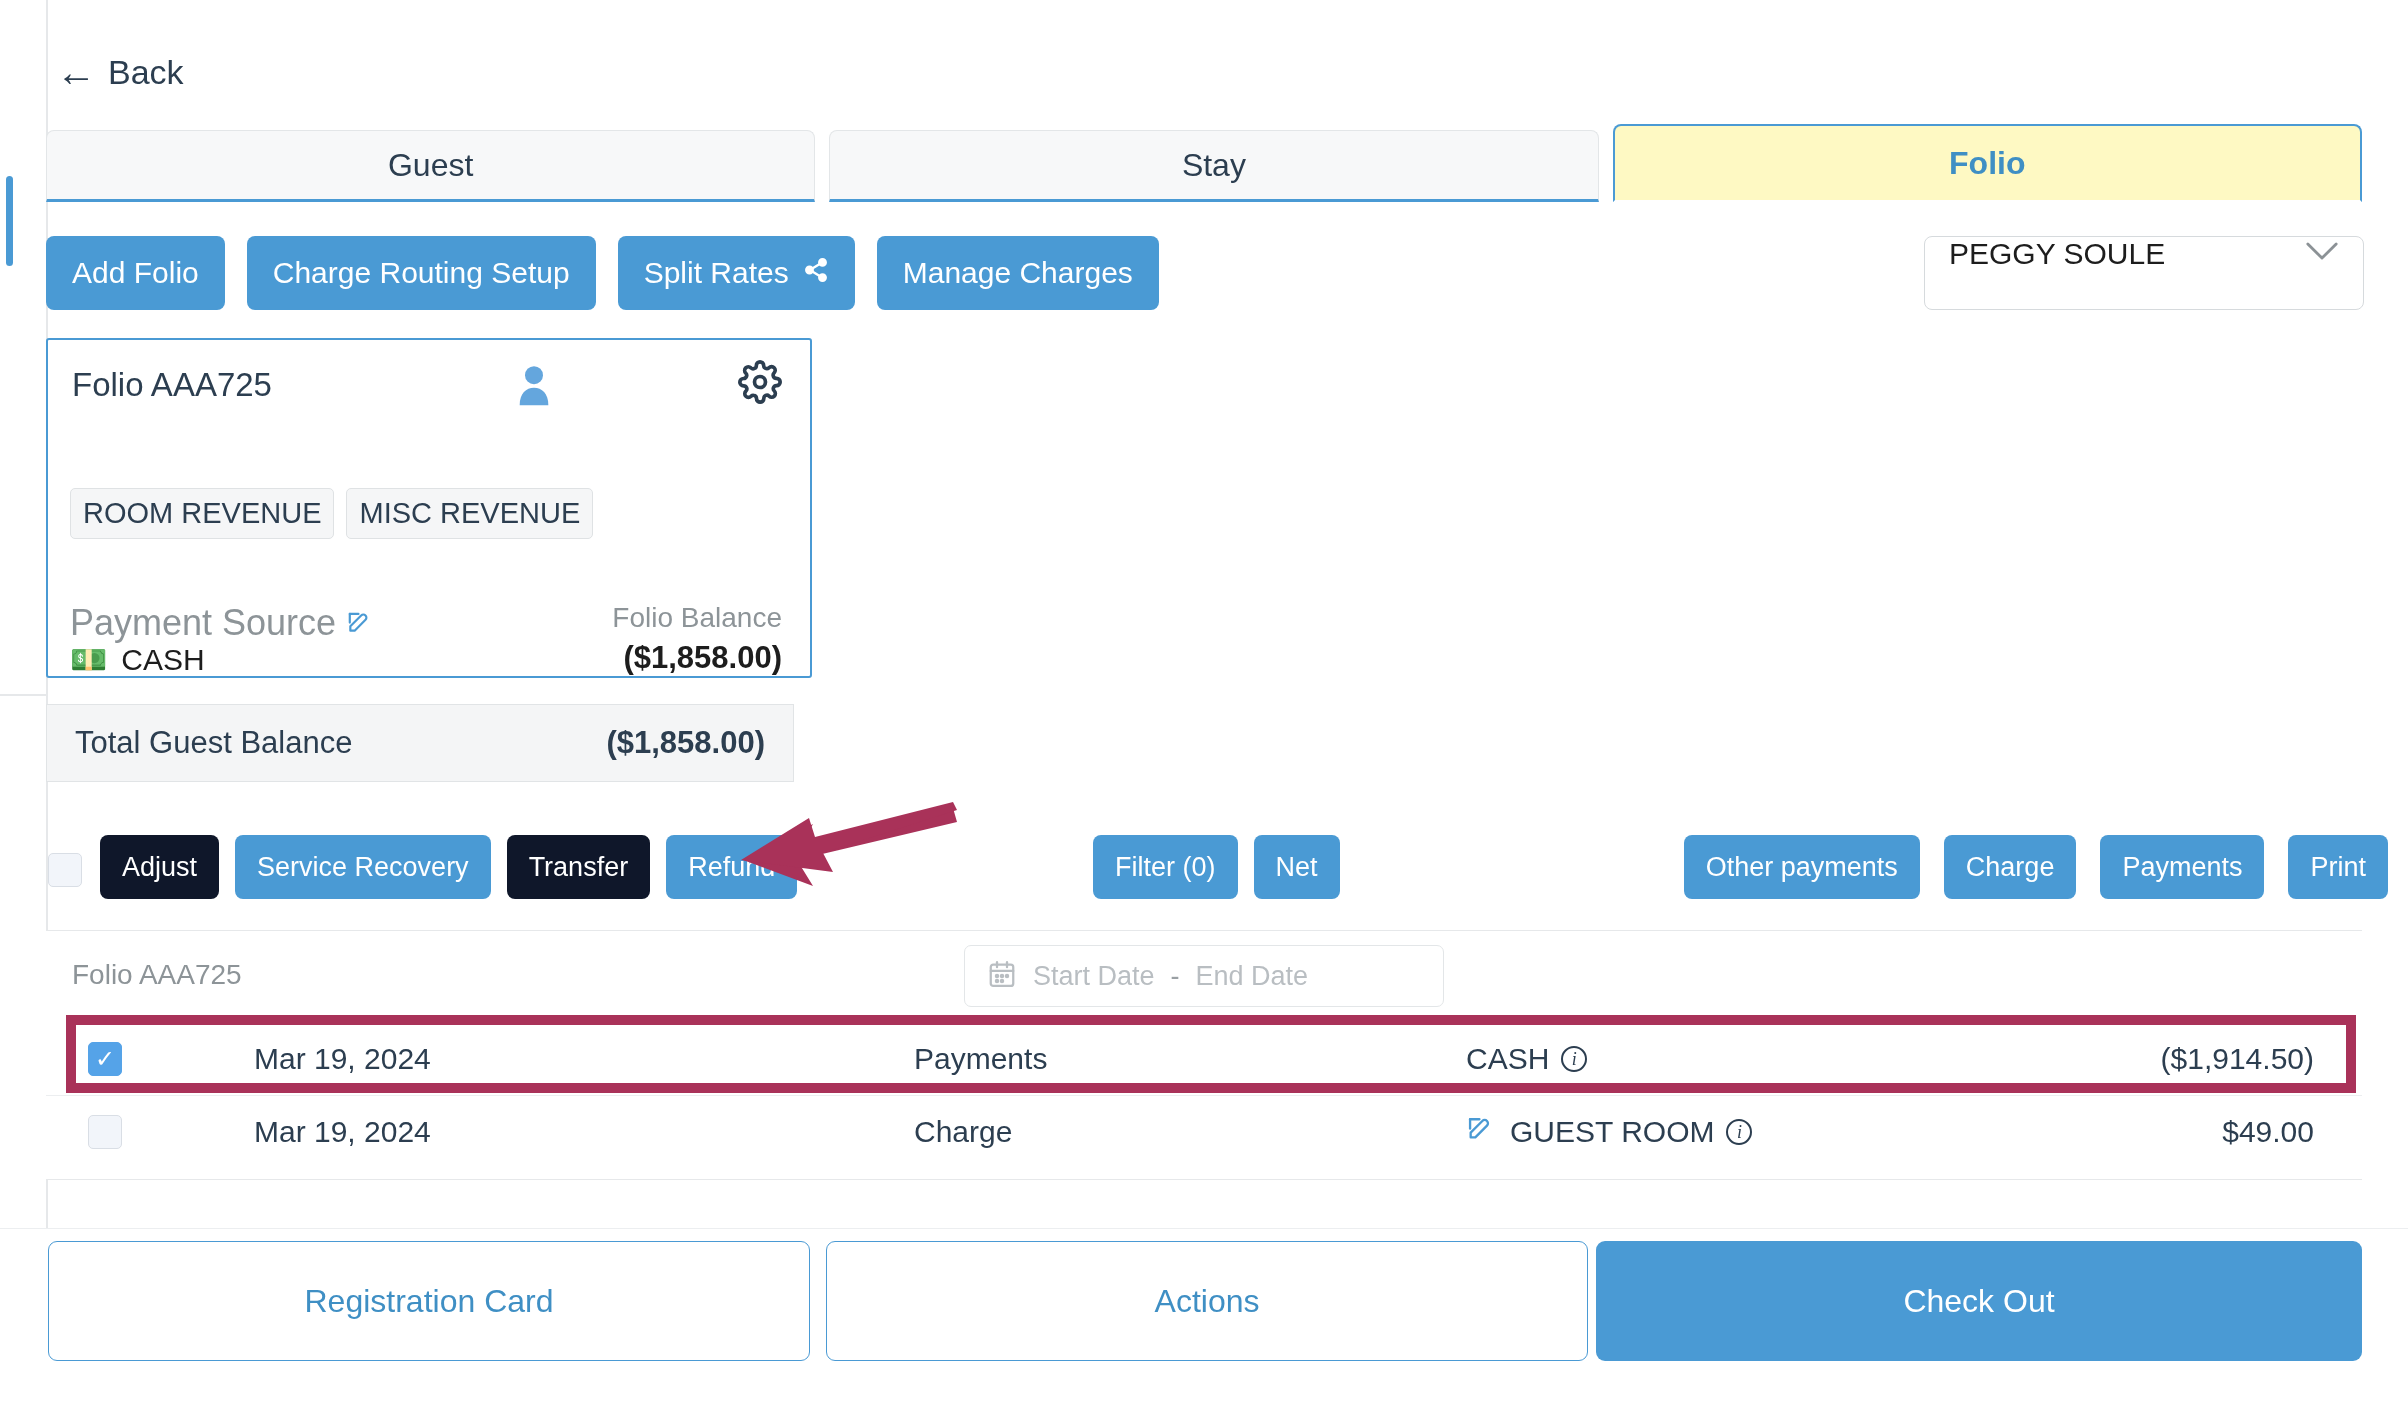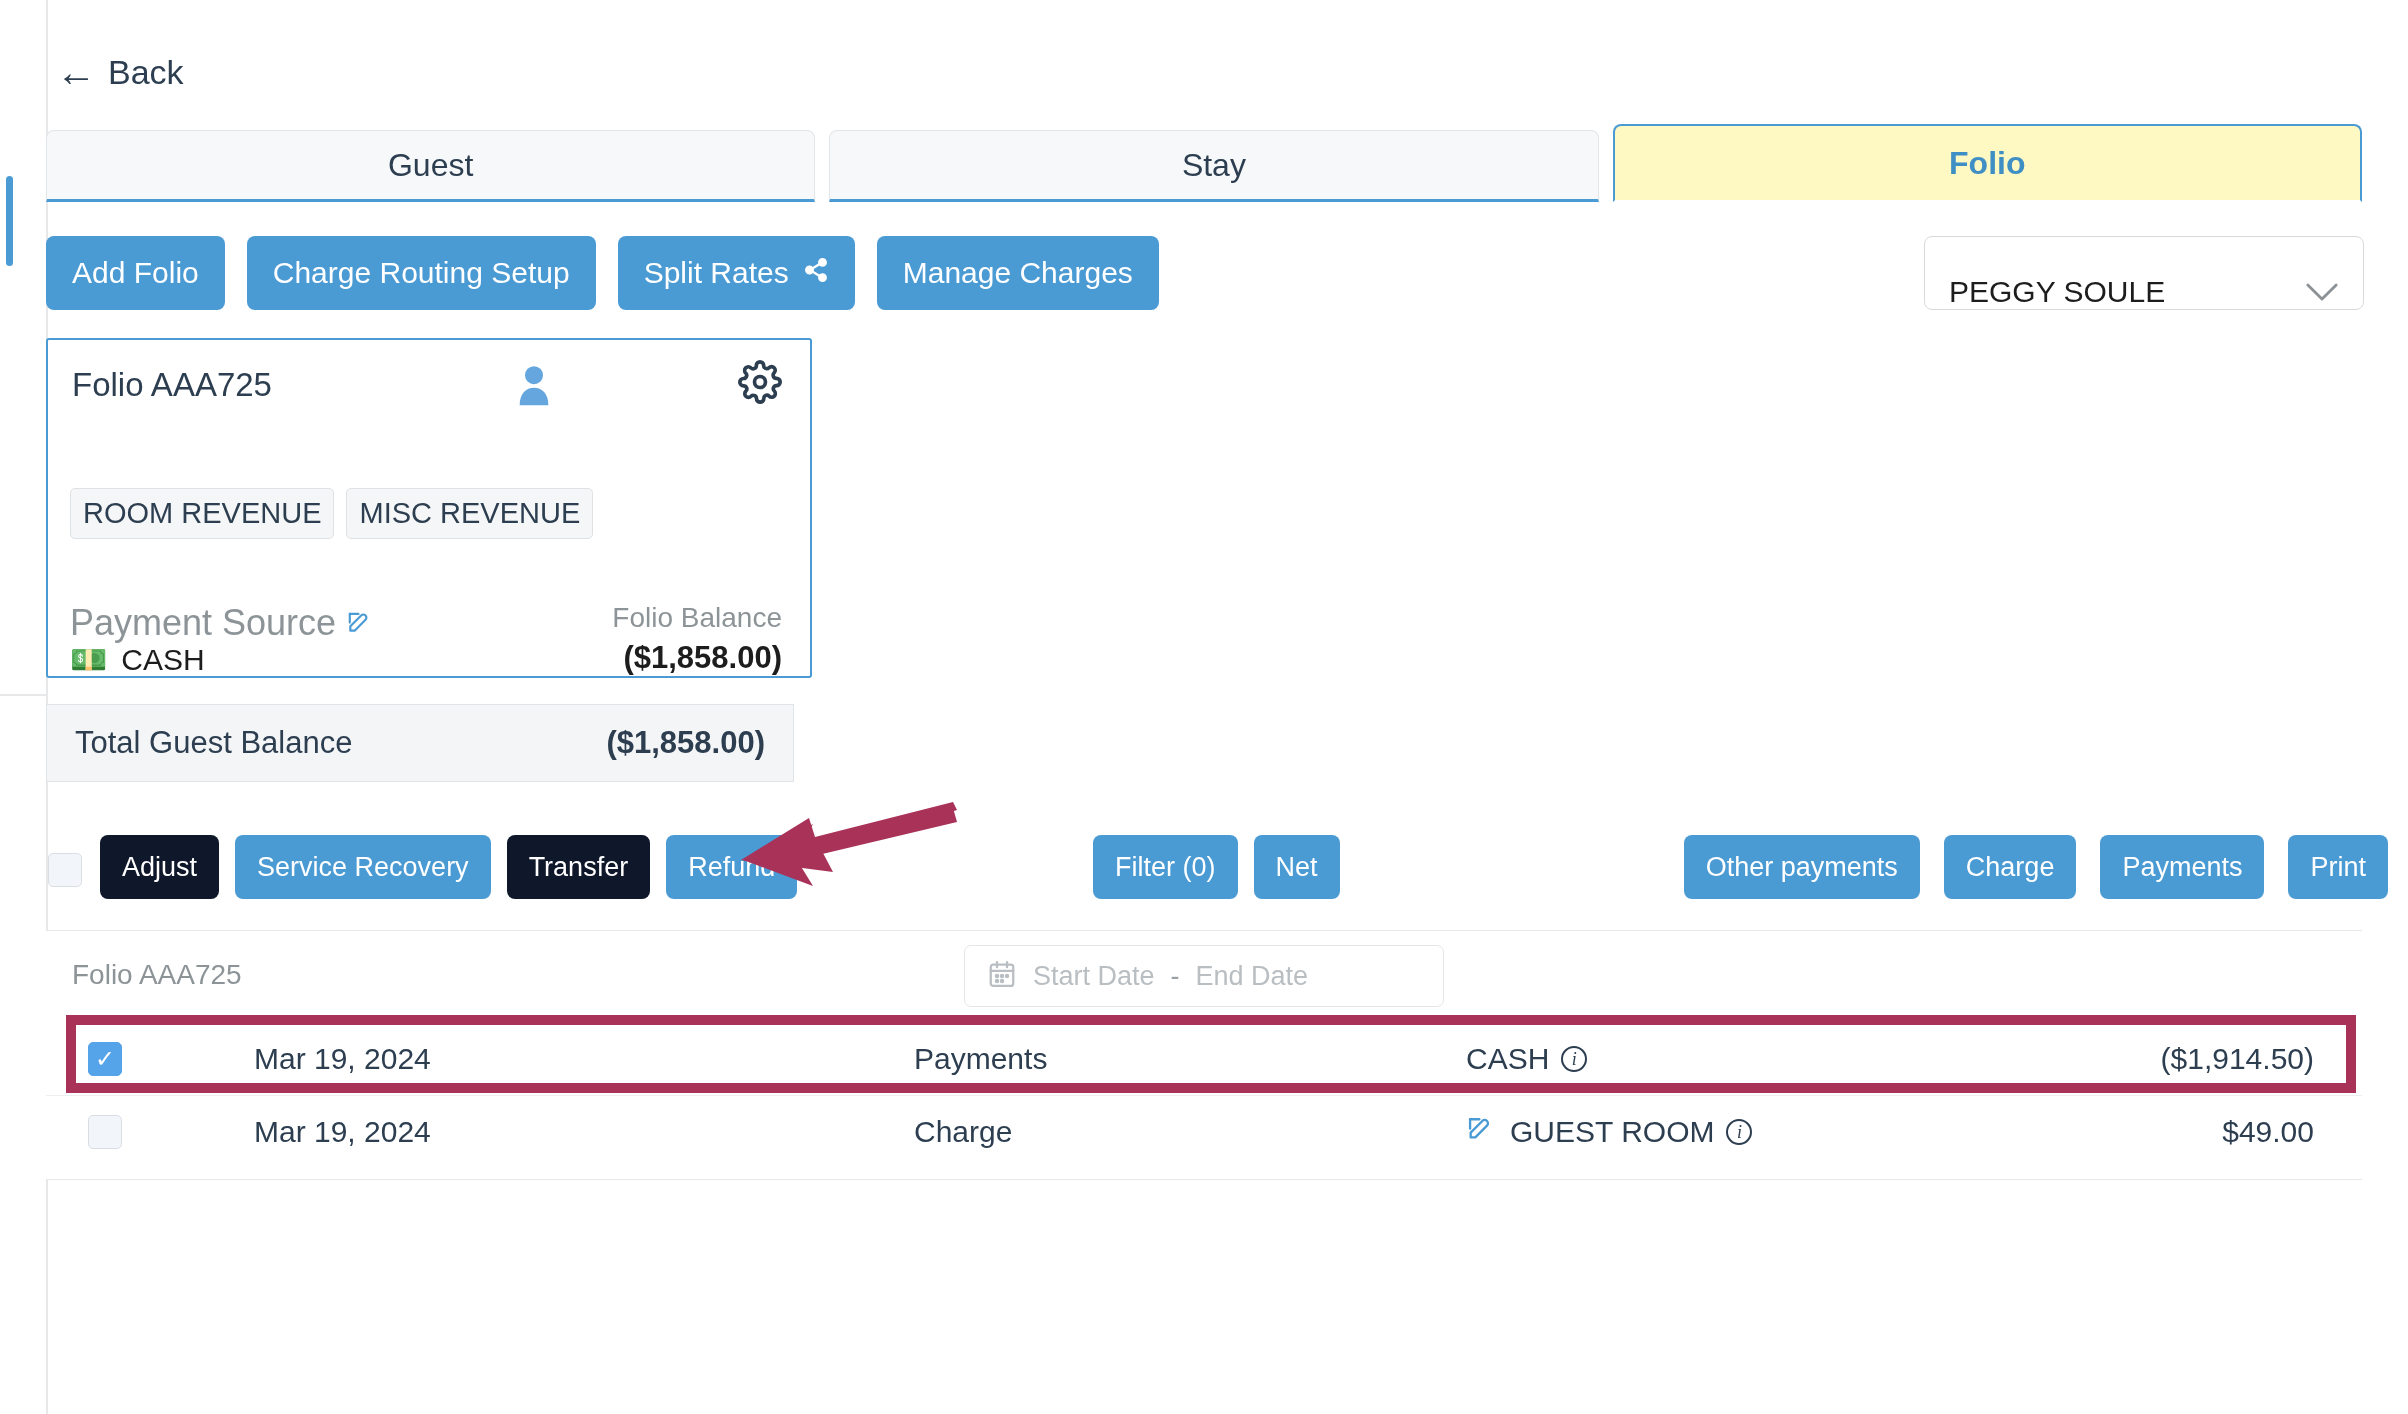--- a/index.html
+++ b/index.html
@@ -81,21 +81,21 @@
   .topbtns .btn { height: 74px; font-size: 30px; padding: 0 26px; }
   .share-glyph { margin-left: 14px; font-size: 26px; }
 
   
   .guest-select {
     position: absolute; right: 44px; top: 236px;
     width: 440px; height: 74px;
     background: #ffffff;
     border: 1px solid #d6dadd;
     border-radius: 8px;
-    display: flex; align-items: flex-end; justify-content: space-between;
+    display: flex; align-items: flex-start; justify-content: space-between;
     padding: 0 24px;
     font-size: 30px; color: #1d1d1d;
   }
   .chev { color: #8c9296; font-size: 26px; }
 
   
   .folio-card {
     position: absolute; left: 46px; top: 338px;
     width: 766px; height: 340px;
     background: #ffffff;
@@ -461,14 +461,25 @@
         </span>
         <span>GUEST ROOM</span>
         <span class="info-glyph">i</span>
       </div>
       <div class="cell-amount">$49.00</div>
     </div>
   </div>
 
   <div class="row-highlight"></div>
 
+  <div class="bottom-bar">
+    <button id="btn-reg" class="bbtn outline">
+      <span>Registration Card</span>
+    </button>
+    <button id="btn-act" class="bbtn outline">
+      <span>Actions</span>
+    </button>
+    <button id="btn-chk" class="bbtn filled">
+      <span>Check Out</span>
+    </button>
+  </div>
 
 </div>
 
 </body></html>

